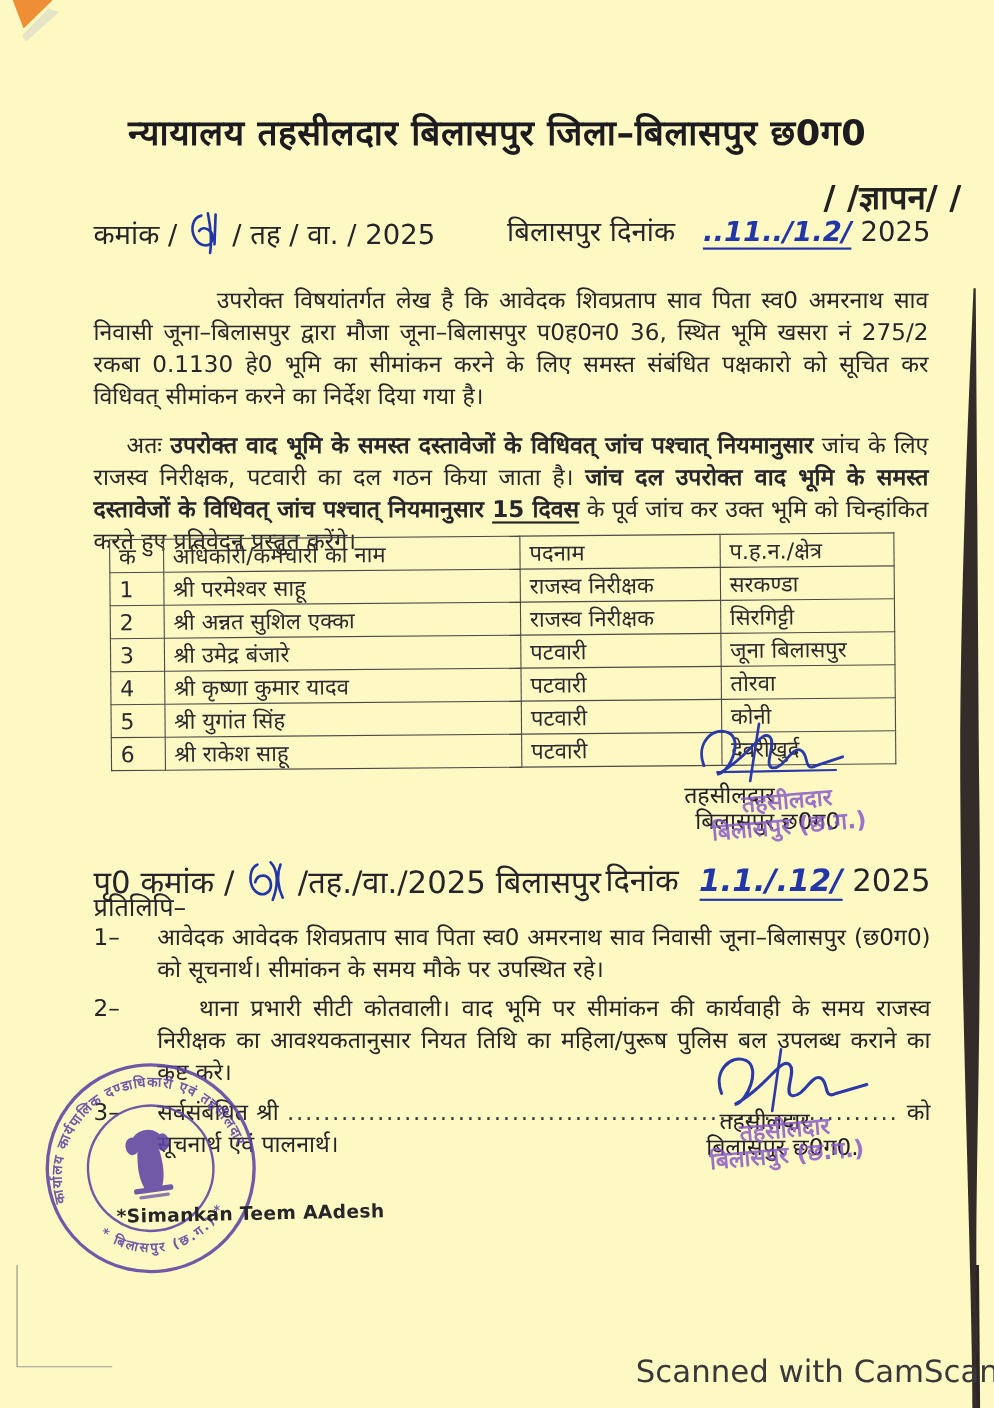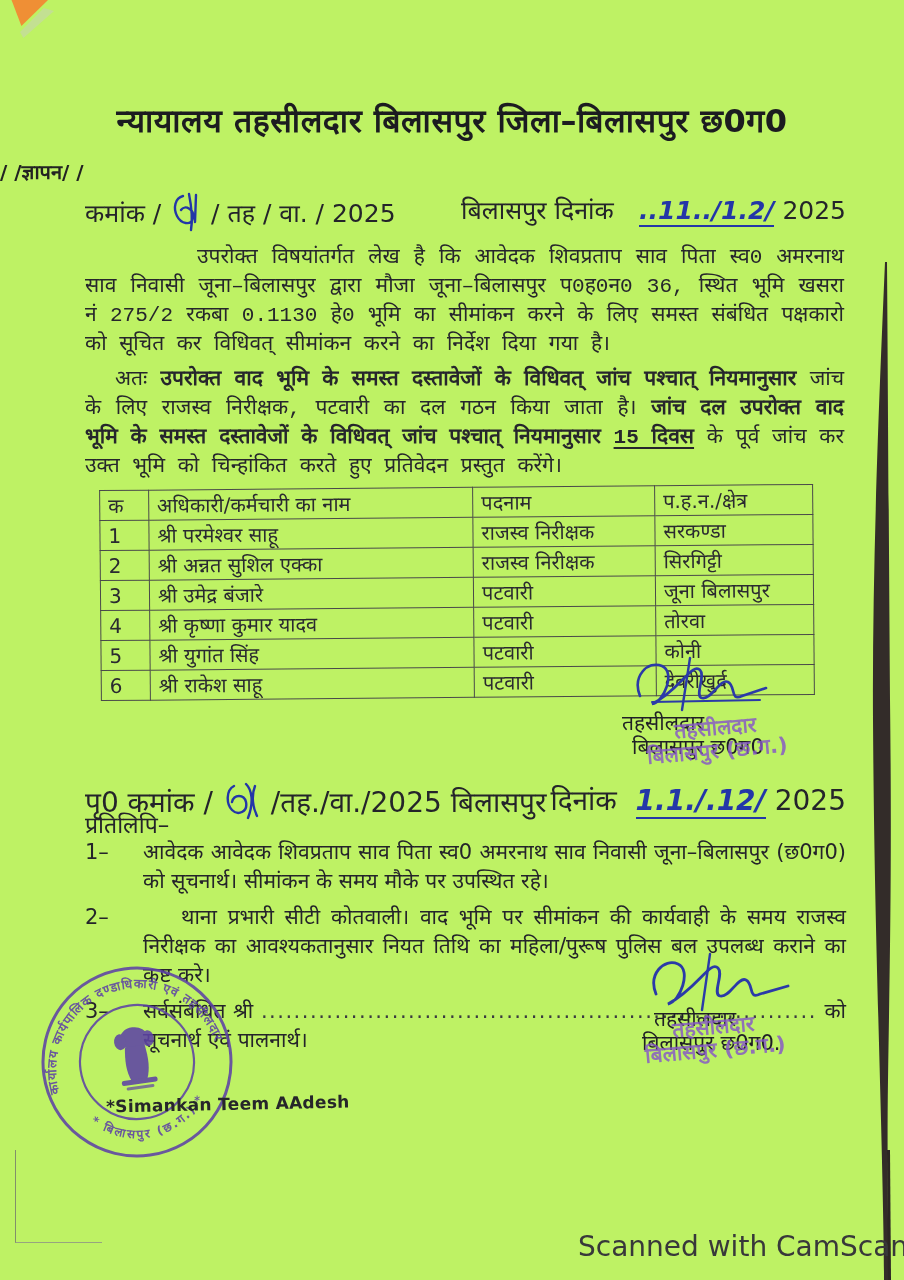--- a/index.html
+++ b/index.html
@@ -1,40 +1,40 @@
 <!DOCTYPE html>
 <html><head>
 <meta charset="utf-8">
 <style>
   html,body{margin:0;padding:0;background:#e8e8e8;}
   .page{
     position:relative; width:904px; height:1280px; margin:0 auto;
-    background:#bef264; overflow:hidden;
+    background:#fef9c3; overflow:hidden;
     font-family:"DejaVu Sans","Liberation Sans",sans-serif;
     color:#24242a;
   }
   
   .doc-title{
     position:absolute; top:98px; left:60px; right:60px;
     text-align:center; font-size:32px; font-weight:700; color:#1c1c20;
     letter-spacing:.5px;
   }
   .doc-subtitle{
     position:absolute; top:158px; left:0; right:30px;
-    text-align:left; font-size:20px; font-weight:600; color:#222;
+    text-align:right; font-size:30px; font-weight:600; color:#222;
   }
   .ref-row{ position:absolute; top:192px; left:85px; right:58px;
     font-size:25px; display:flex; justify-content:space-between; align-items:flex-start;}
   .hand{ color:#2336a8; font-style:italic; font-weight:600; }
   .hand-ul{ border-bottom:2px solid #2336a8;margin-top:14px; }
   .scribble{ display:inline-block; vertical-align:-10px; }
   
   .body-text{ position:absolute; left:85px; right:60px; top:243px;
     font-size:21px; line-height:29px; text-align:justify; color:#26262c;}
-  .body-text p{ margin:0 0 6px 0;font-family:Liberation Mono, monospace;}
+  .body-text p{ margin:16px 0 6px 0;}
   .p1{ text-indent:112px; }
   .p2{ text-indent:30px; }
   .seg-bold{ font-weight:700; }
   .seg-underline{ text-decoration:underline; text-underline-offset:4px; }
   
   .tbl-wrap{ position:absolute; left:100px; top:487px; width:714px;
     transform:rotate(-0.5deg);}
   table{ border-collapse:collapse; width:100%; font-size:20px; color:#2a2a30;}
   th,td{ border:1.6px solid #4a4a4a; padding:1px 8px; height:24px;
     font-weight:400; text-align:left; white-space:nowrap;}

